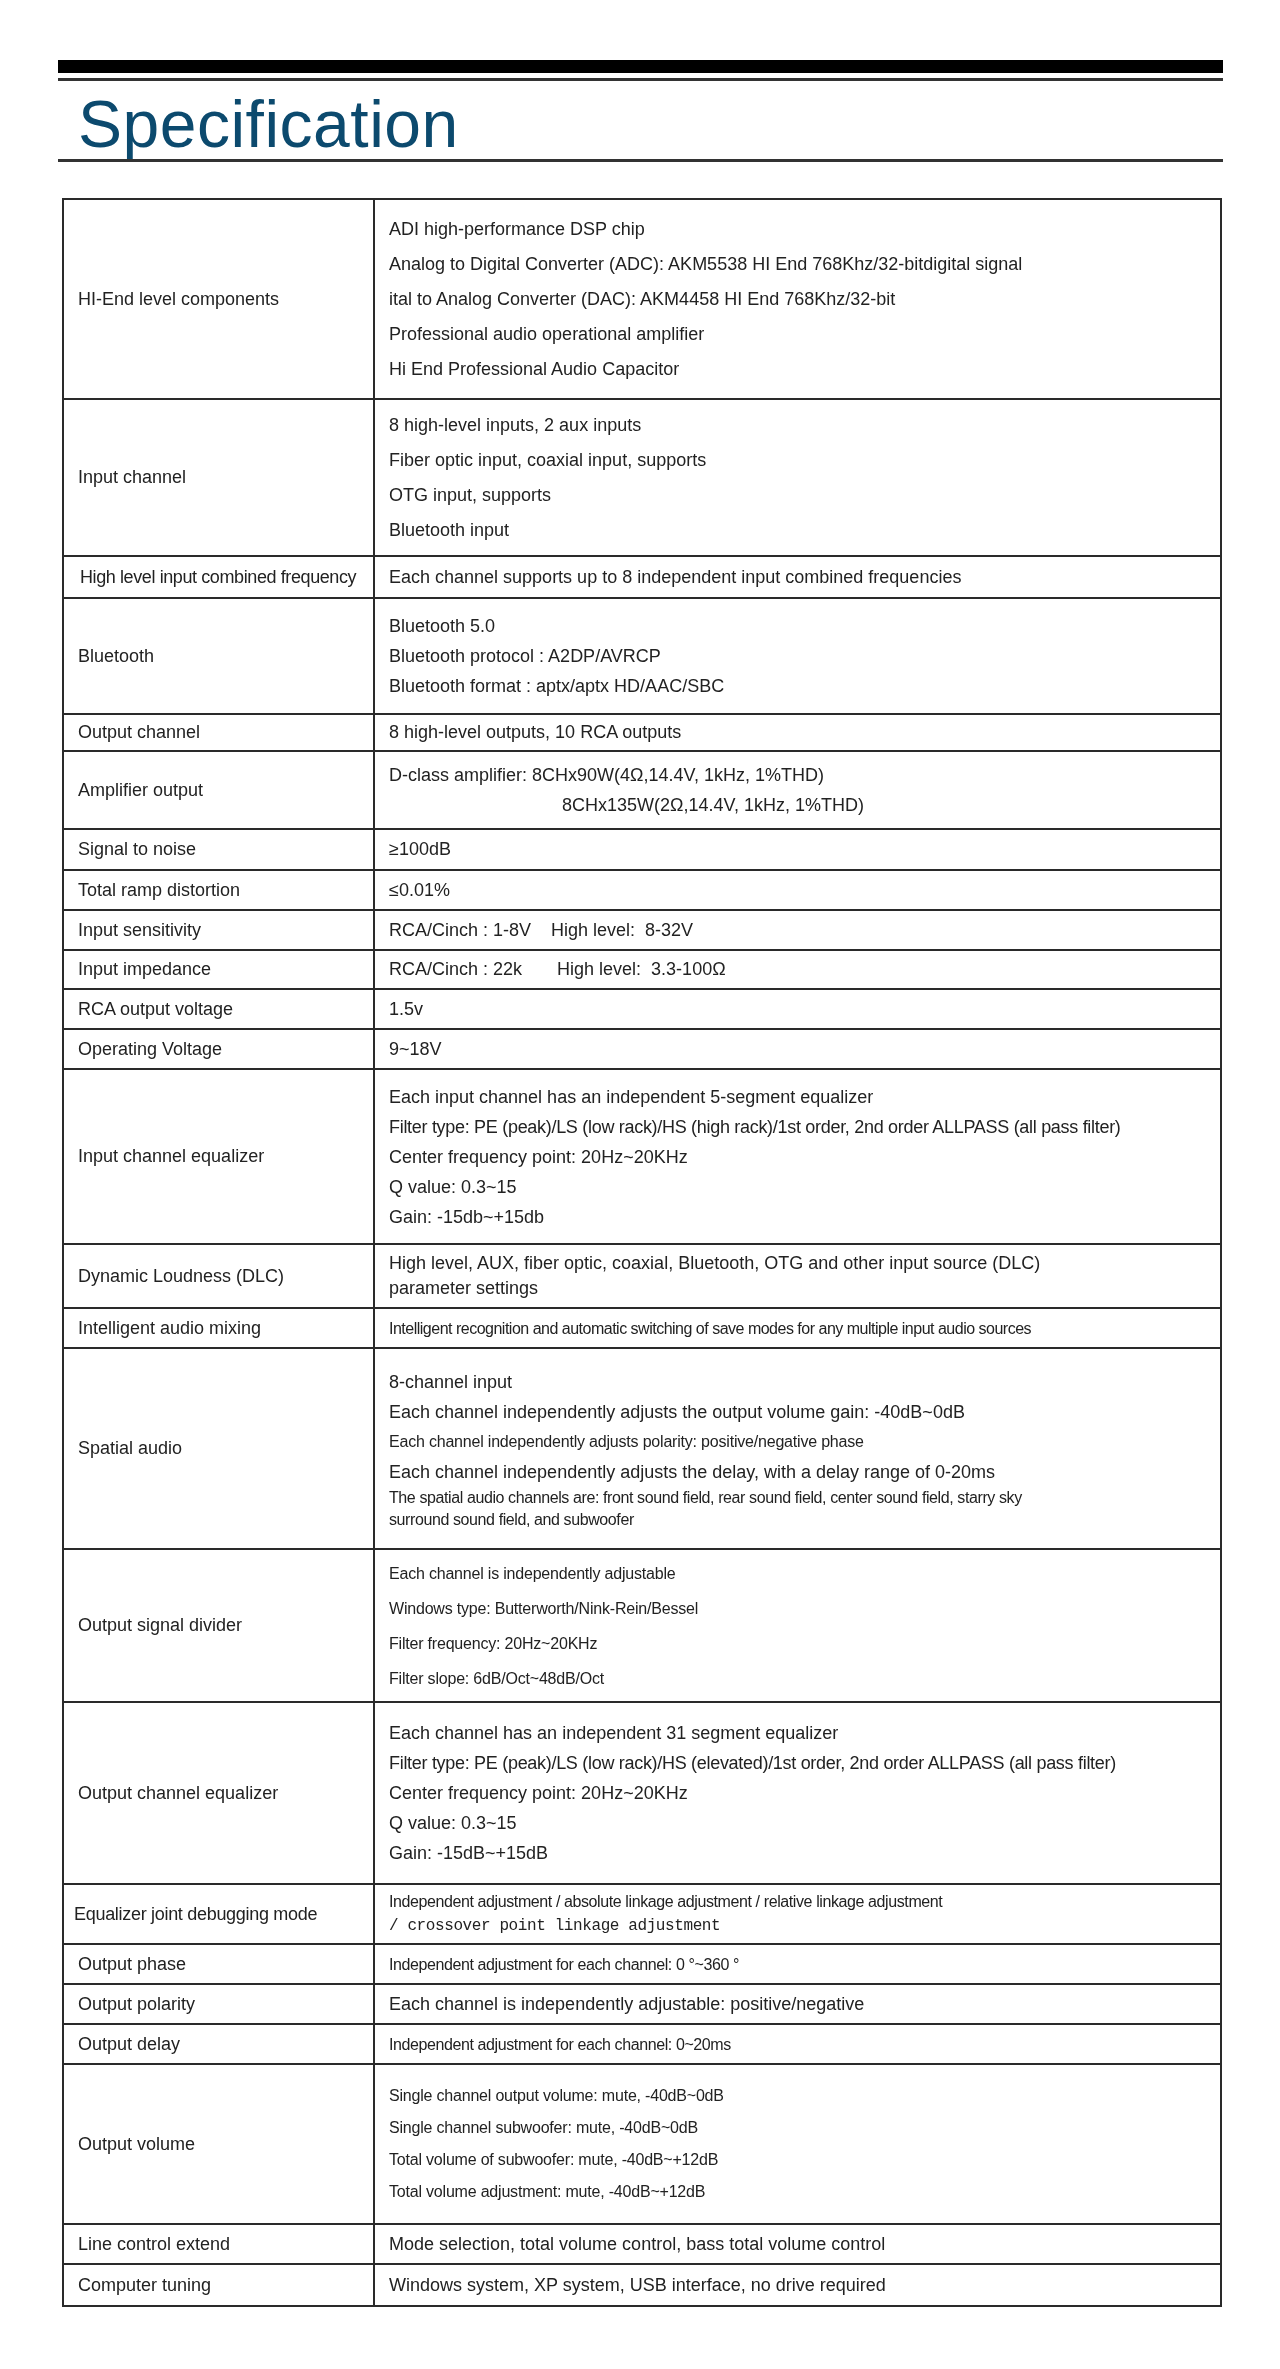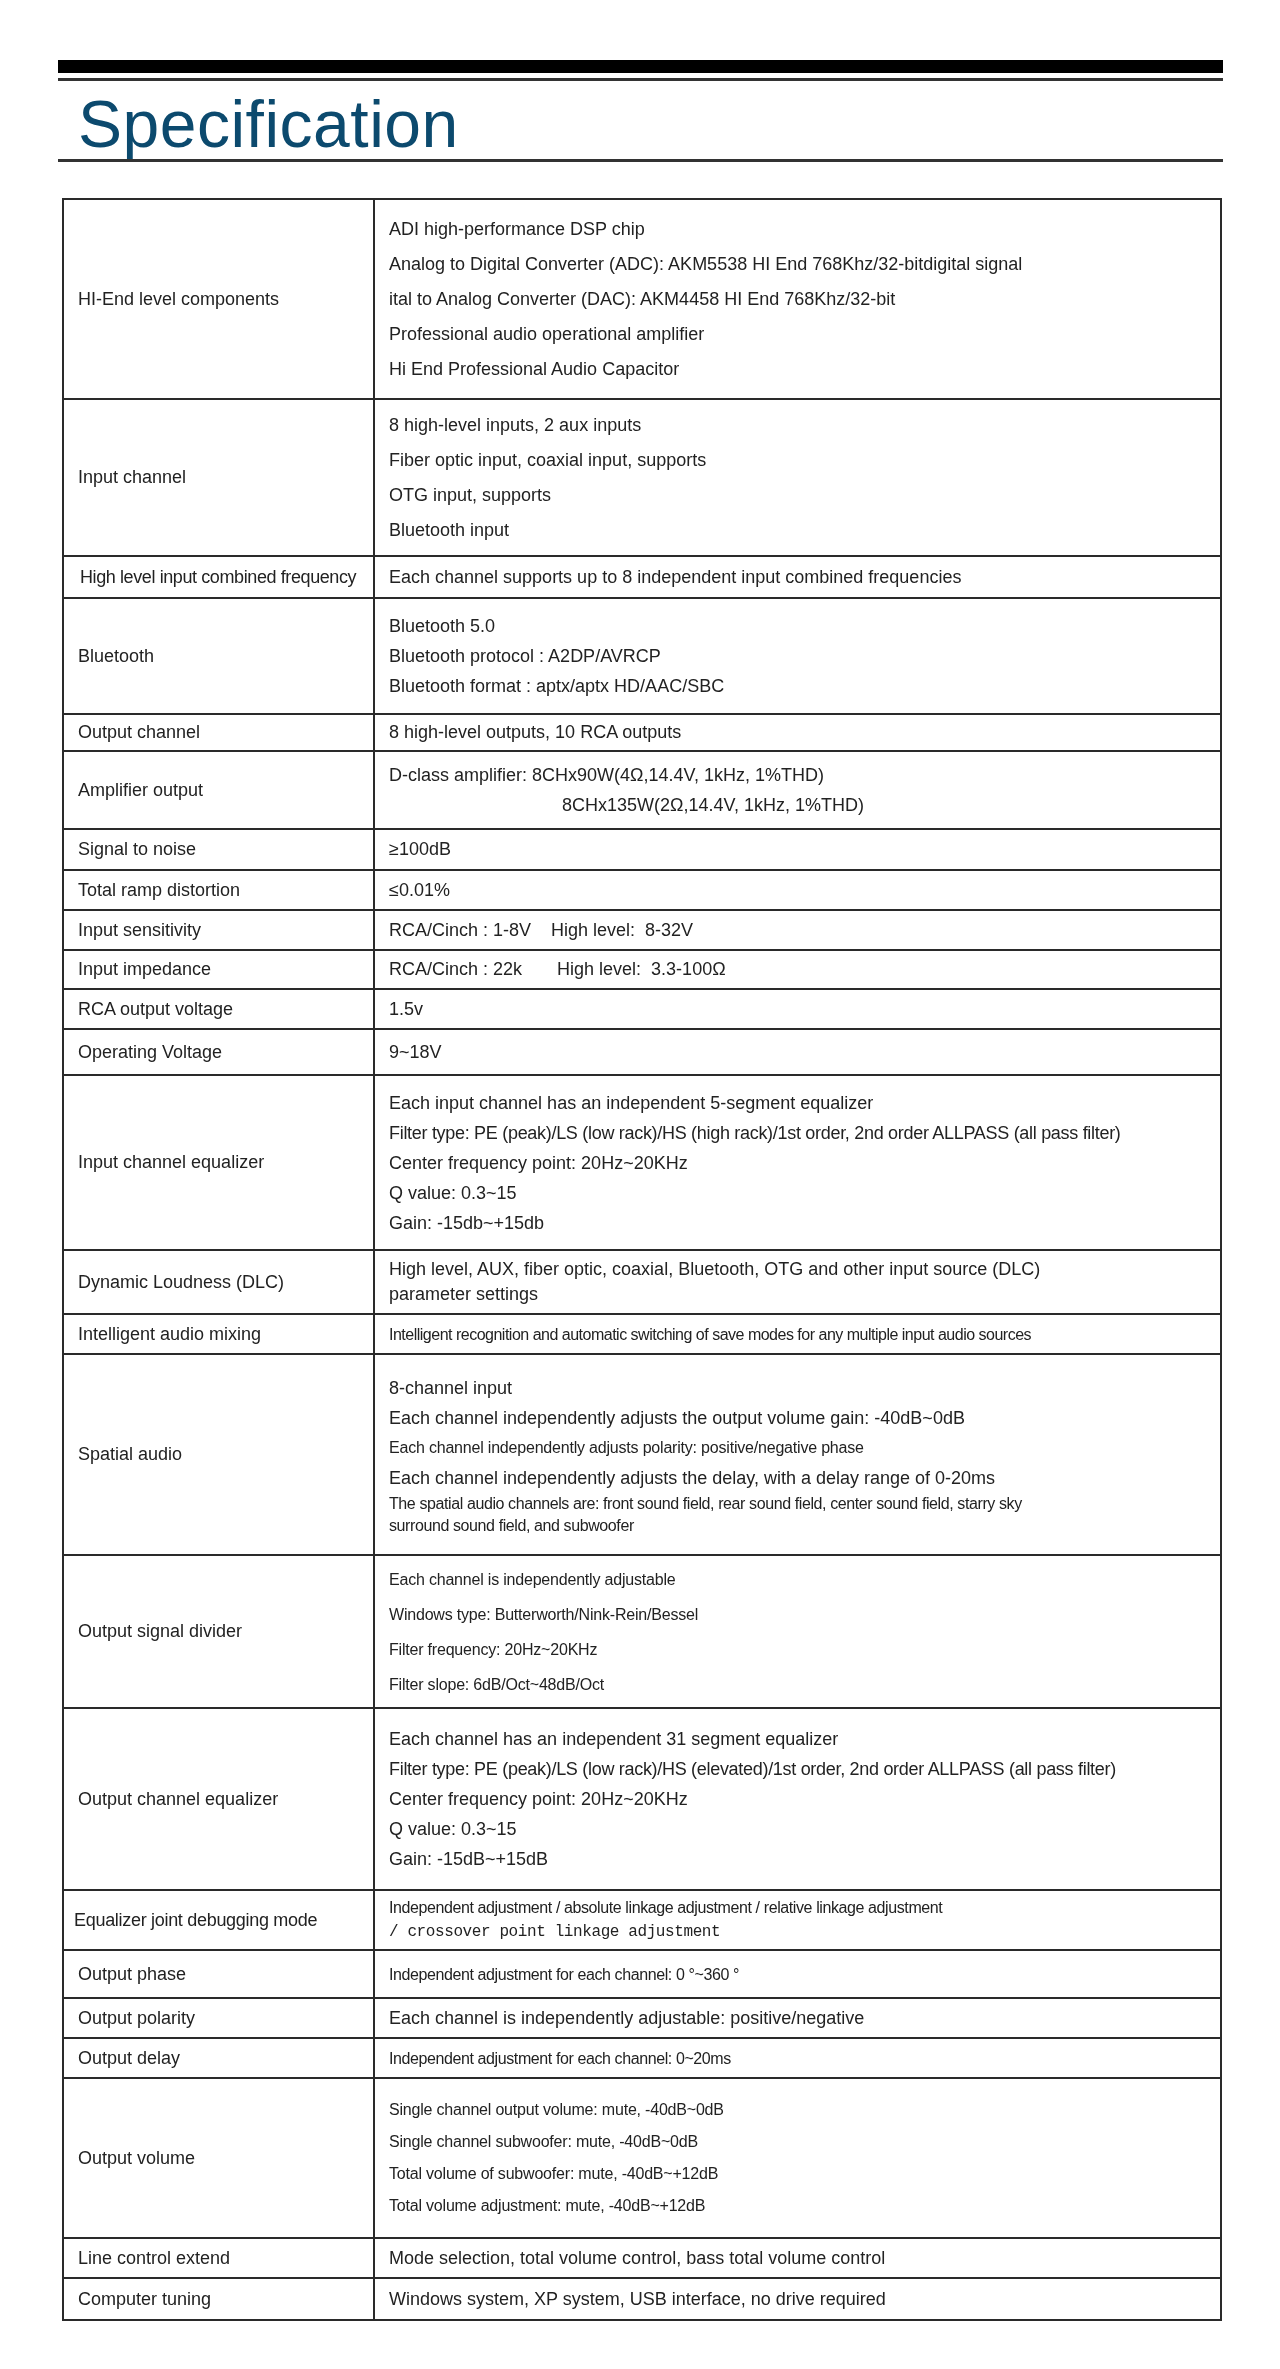--- a/index.html
+++ b/index.html
@@ -113,21 +113,21 @@
       </td>
     </tr>
 
     <tr style="height:40px">
       <td class="k">RCA output voltage</td>
       <td class="v">
         <span class="line">1.5v</span>
       </td>
     </tr>
 
-    <tr style="height:46px">
+    <tr style="height:40px">
       <td class="k">Operating Voltage</td>
       <td class="v">
         <span class="line">9~18V</span>
       </td>
     </tr>
 
     <tr style="height:175px">
       <td class="k">Input channel equalizer</td>
       <td class="v">
         <span class="line tight">Each input channel has an independent 5-segment equalizer</span>
@@ -187,21 +187,21 @@
     </tr>
 
     <tr style="height:60px">
       <td class="k" style="white-space:nowrap;letter-spacing:-0.3px;padding-left:10px;">Equalizer joint debugging mode</td>
       <td class="v">
         <span class="line v-small" style="line-height:24px;letter-spacing:-0.4px;">Independent adjustment / absolute linkage adjustment / relative linkage adjustment</span>
         <span class="line v-small" style="line-height:24px;letter-spacing:-0.4px;font-family:Liberation Mono, monospace;">/ crossover point linkage adjustment</span>
       </td>
     </tr>
 
-    <tr style="height:48px">
+    <tr style="height:40px">
       <td class="k">Output phase</td>
       <td class="v">
         <span class="line v-small" style="letter-spacing:-0.4px;">Independent adjustment for each channel: 0 °~360 °</span>
       </td>
     </tr>
 
     <tr style="height:40px">
       <td class="k">Output polarity</td>
       <td class="v">
         <span class="line">Each channel is independently adjustable: positive/negative</span>

